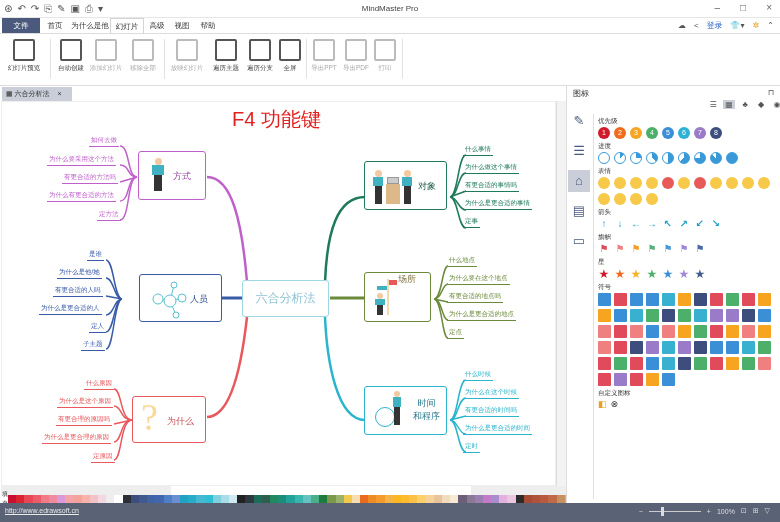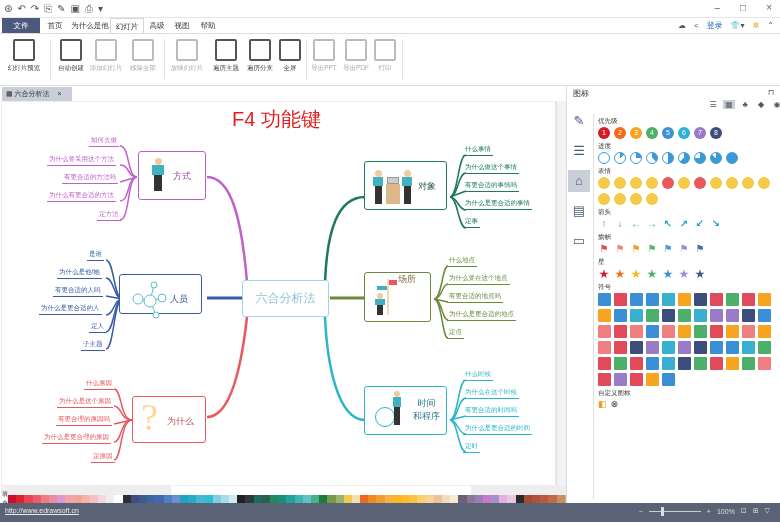--- a/index.html
+++ b/index.html
@@ -58,20 +58,21 @@
   <div class="qa">
     <span>⊛</span>
     <span>↶</span>
     <span>↷</span>
     <span>⎘</span>
     <span>✎</span>
     <span>▣</span>
     <span>⎙</span>
     <span>▾</span>
   </div>
+  <div class="apptitle">MindMaster Pro</div>
   <div class="winbtns">
     <span>–</span>
     <span>□</span>
     <span>×</span>
   </div>
 </div>
 
 <div class="menubar">
   <div class="menu file">文件</div>
   <div class="menu" style="left:42px;width:26px">首页</div>
@@ -181,21 +182,21 @@
     <div style="width:8px;height:16px;background:#333;margin:0 auto"></div>
   </div>
   <div class="nlabel" style="left:34px;top:18px;color:#9a4aa6">方式</div>
 </div>
 <div class="leaf" style="left:89px;top:136px;color:#c061cb;border-color:#c061cb">如何去做</div>
 <div class="leaf" style="left:47px;top:155px;color:#c061cb;border-color:#c061cb">为什么要采用这个方法</div>
 <div class="leaf" style="left:62px;top:173px;color:#c061cb;border-color:#c061cb">有更合适的方法吗</div>
 <div class="leaf" style="left:47px;top:191px;color:#c061cb;border-color:#c061cb">为什么有更合适的方法</div>
 <div class="leaf" style="left:97px;top:210px;color:#c061cb;border-color:#c061cb">定方法</div>
 
-<div class="node" style="left:119px;top:274px;width:83px;height:40px;border-color:#3a5ca8">
+<div class="node" style="left:139px;top:274px;width:83px;height:48px;border-color:#3a5ca8">
   <svg width="40" height="40" style="position:absolute;left:10px;top:4px">
     <g stroke="#5ac0d0" fill="#fff" stroke-width="1">
         <line x1="20" y1="22" x2="8" y2="20"></line>
         <line x1="20" y1="22" x2="32" y2="19"></line>
         <line x1="20" y1="22" x2="24" y2="6"></line>
         <line x1="20" y1="22" x2="26" y2="36"></line>
     <circle cx="8" cy="20" r="5"></circle>
         <circle cx="20" cy="22" r="6"></circle>
         <circle cx="32" cy="19" r="4"></circle>
         <circle cx="24" cy="6" r="3"></circle>

